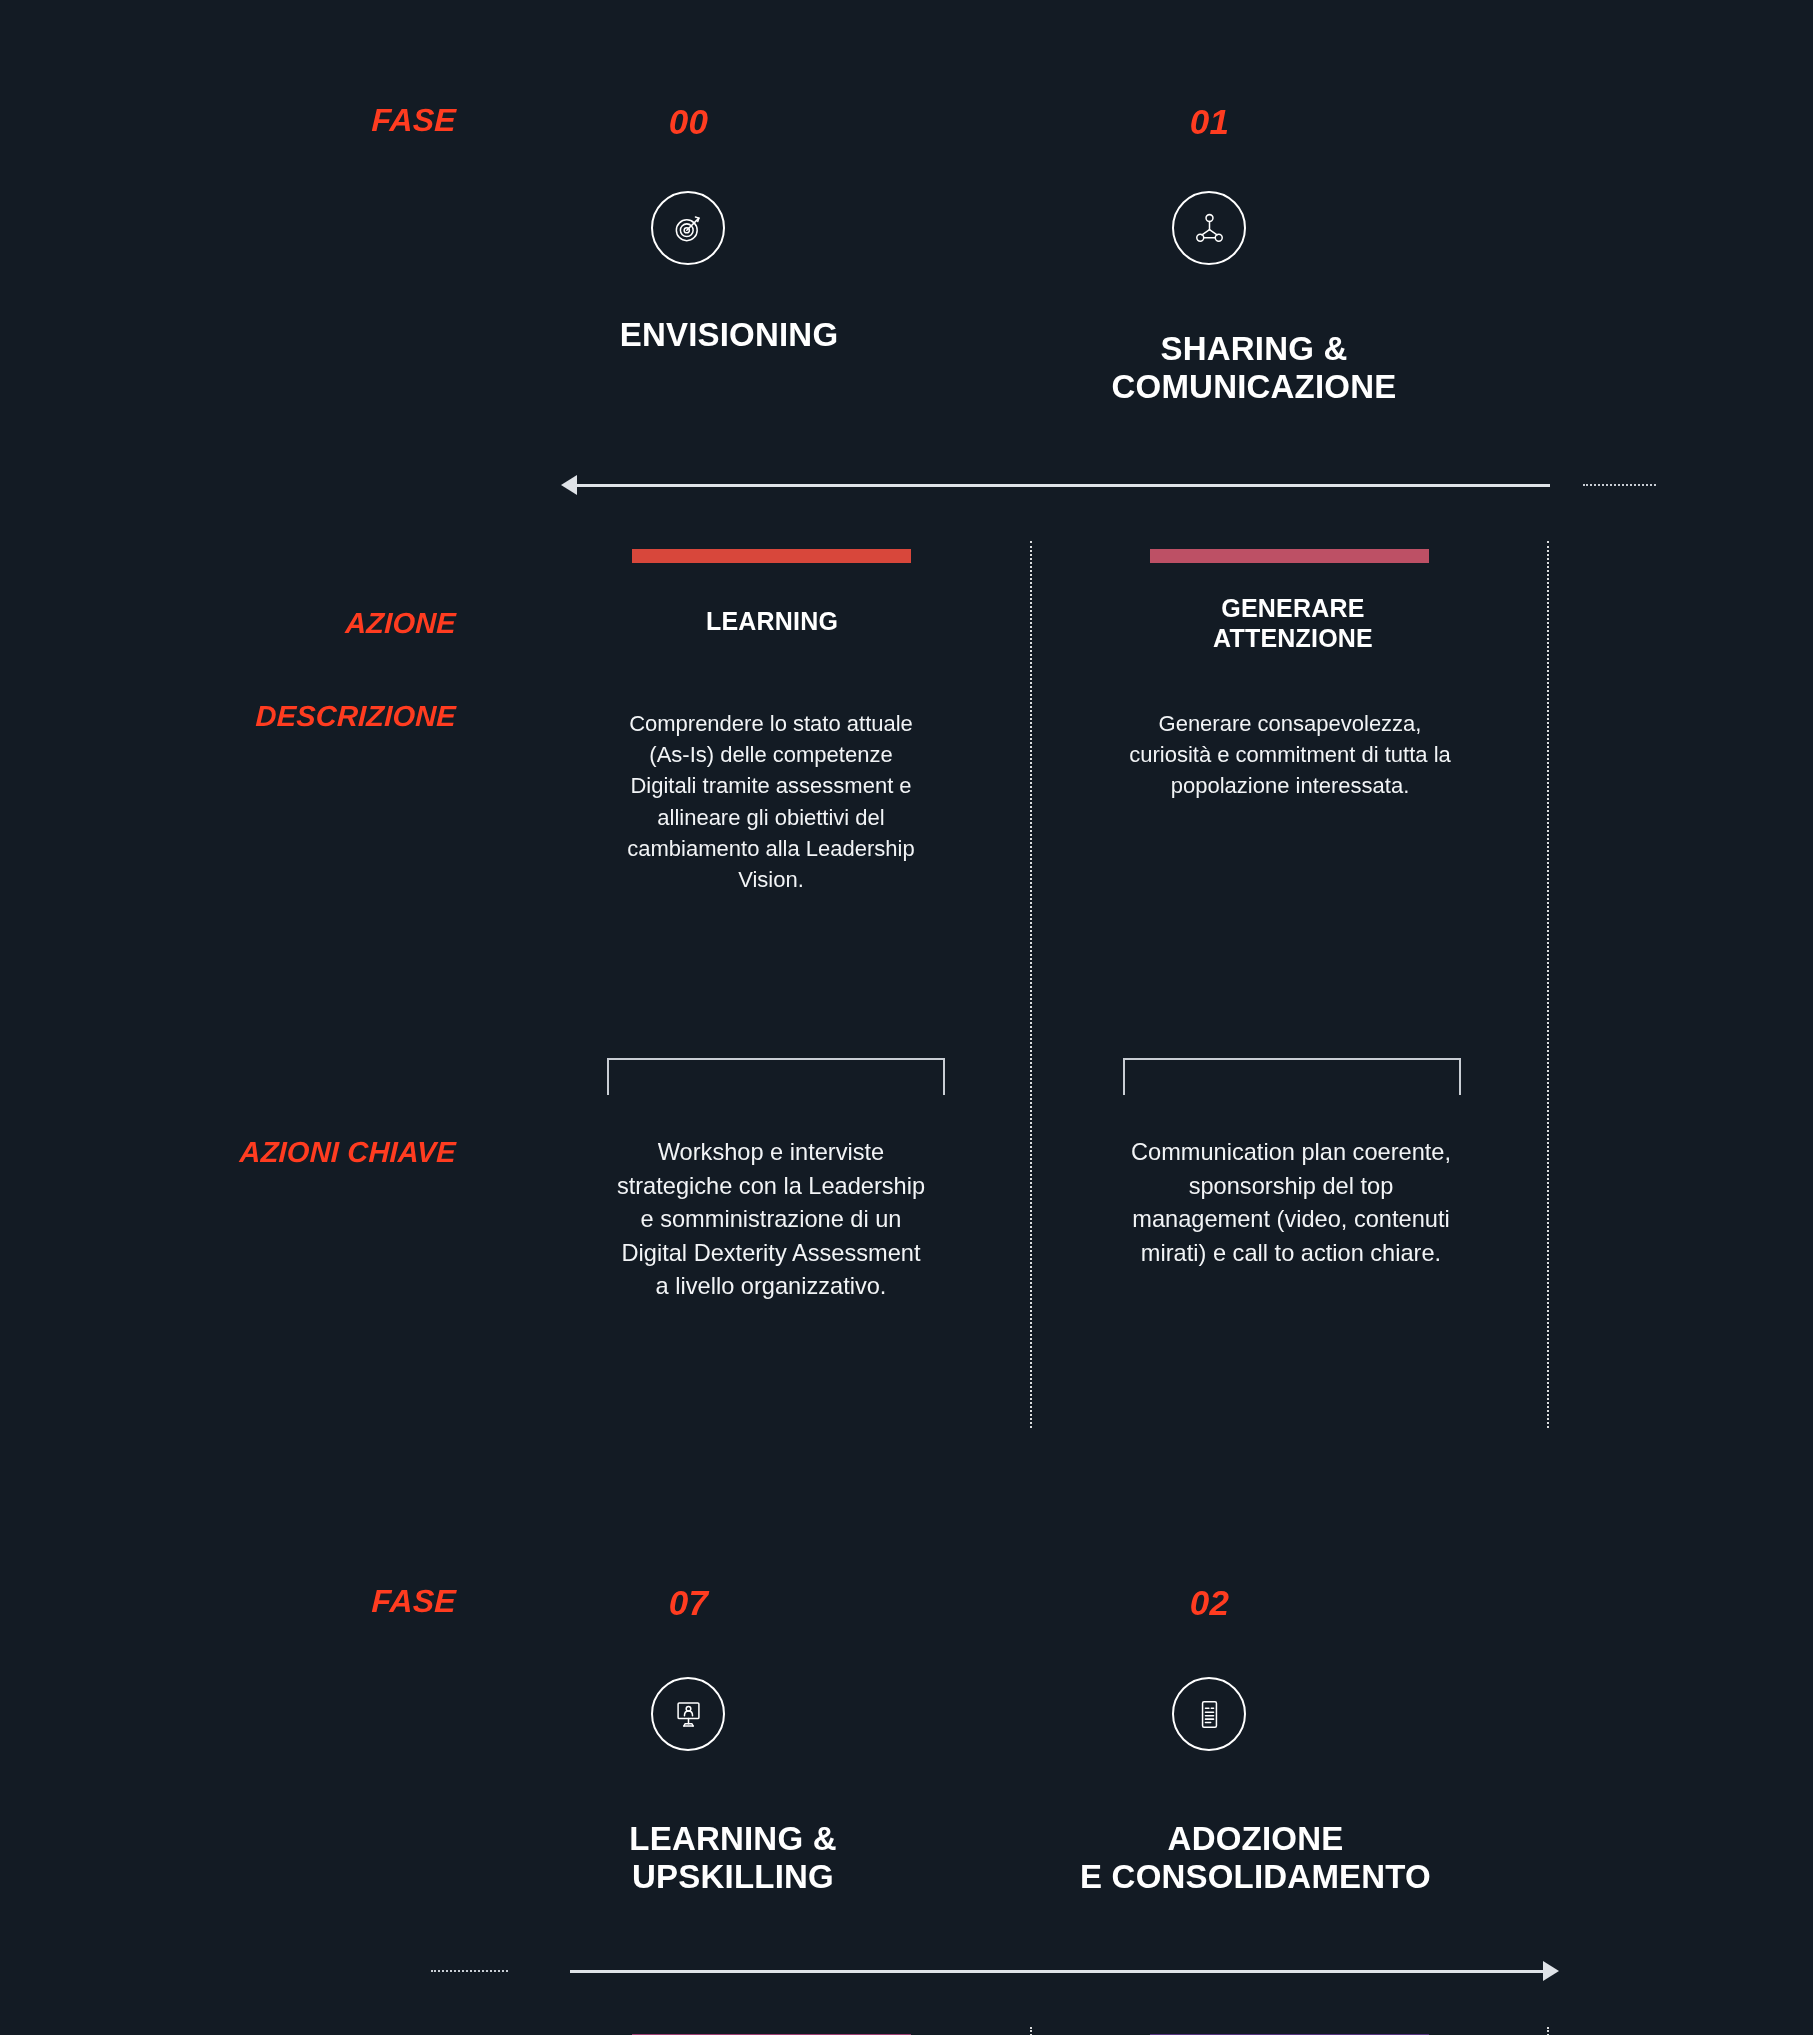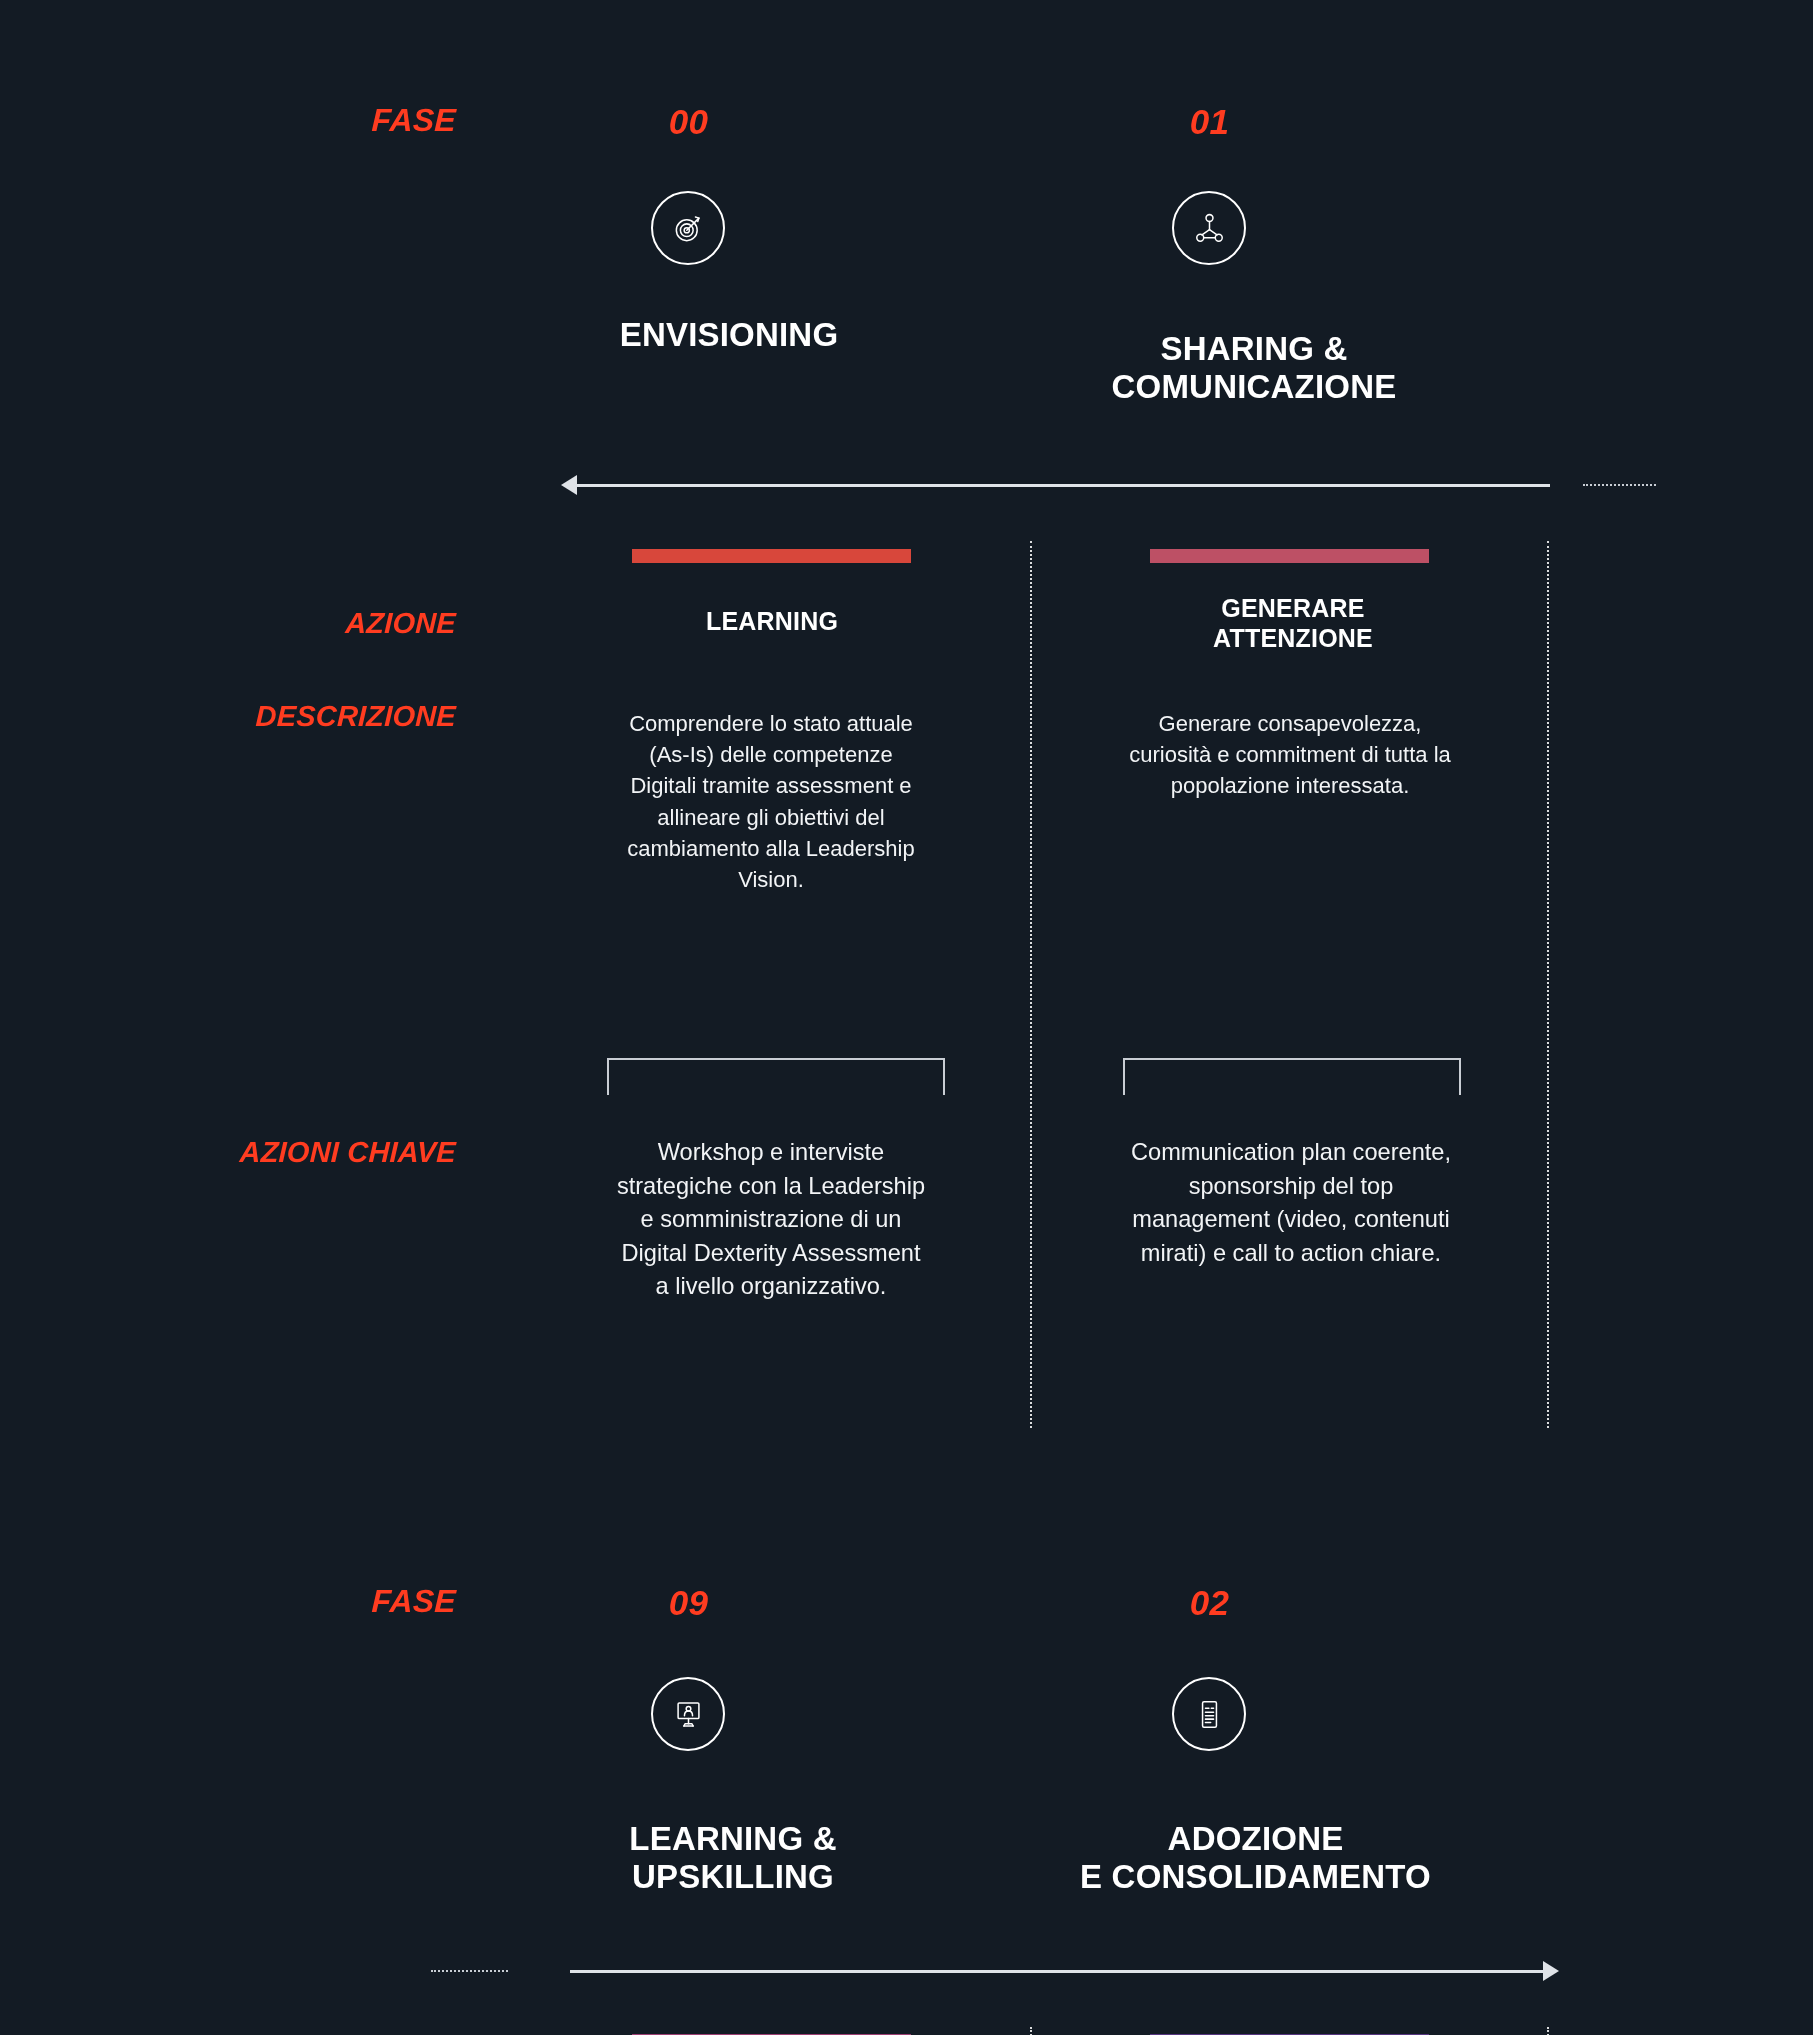--- a/index.html
+++ b/index.html
@@ -142,21 +142,21 @@
   <div class="key-text" style="left:615px;top:1136px;width:312px;text-align:center;">Workshop e interviste strategiche con la Leadership e somministrazione di un Digital Dexterity Assessment a livello organizzativo.</div>
 
   <div class="action-name" style="left:1132px;top:594px;width:322px;white-space:pre-line;">GENERARE
 ATTENZIONE</div>
   <div class="desc-text" style="left:1123px;top:708px;width:334px;">Generare consapevolezza, curiosità e commitment di tutta la popolazione interessata.</div>
   <div class="bracket" style="left:1123px;top:1058px;width:338px;"></div>
   <div class="key-text" style="left:1128px;top:1136px;width:326px;">Communication plan coerente, sponsorship del top management (video, contenuti mirati) e call to action chiare.</div>
 
   <div class="rail-label" style="left:195px;top:1583px;width:261px;font-size:32px;">FASE</div>
 
-  <div class="phase-num" style="left:607px;top:1583px;width:163px;">09</div>
+  <div class="phase-num" style="left:607px;top:1583px;width:163px;">07</div>
   <div class="phase-icon" style="left:651px;top:1677px;">
     <svg viewBox="0 0 64 64" fill="none" stroke="#fff" stroke-width="2.6" stroke-linecap="round" stroke-linejoin="round">
       <rect x="14" y="12" width="36" height="27" rx="2"></rect>
       <circle cx="32" cy="22" r="4"></circle>
       <path d="M25 34 c0-5 3-8 7-8 s7 3 7 8"></path>
       <path d="M32 39 L32 48"></path>
         <path d="M24 52 L40 52"></path>
         <path d="M24 52 L26 48 L38 48 L40 52"></path>
     </svg>
   </div>

